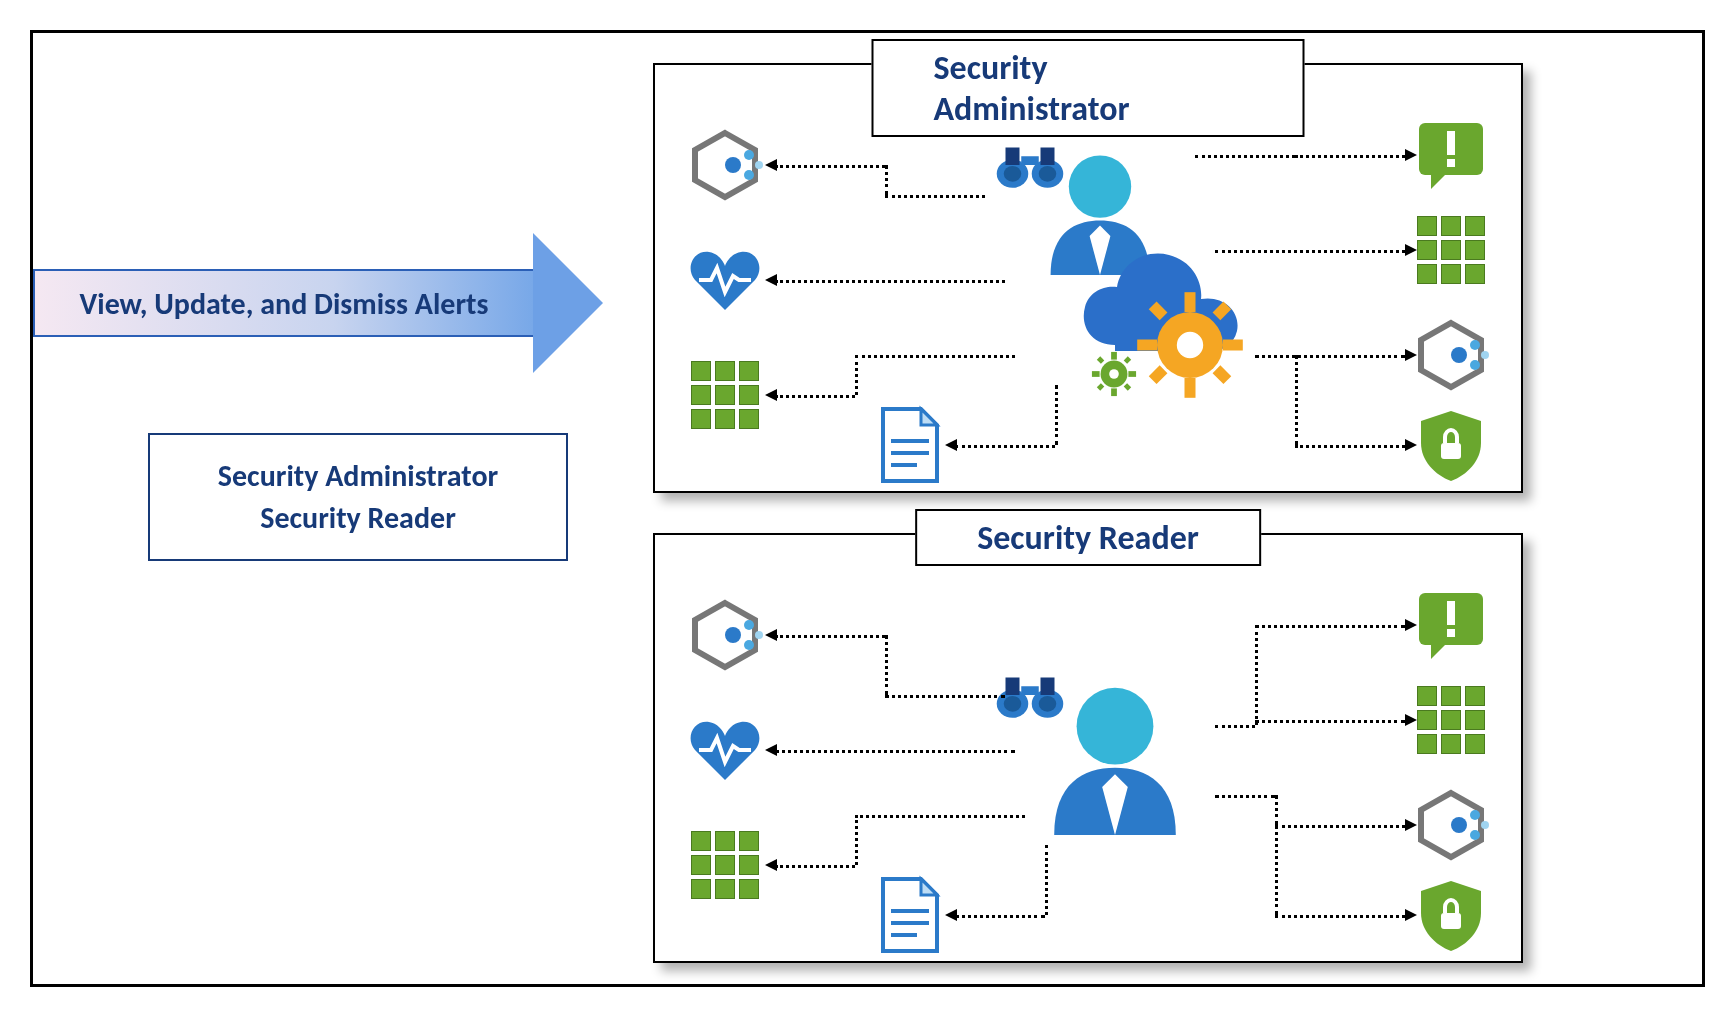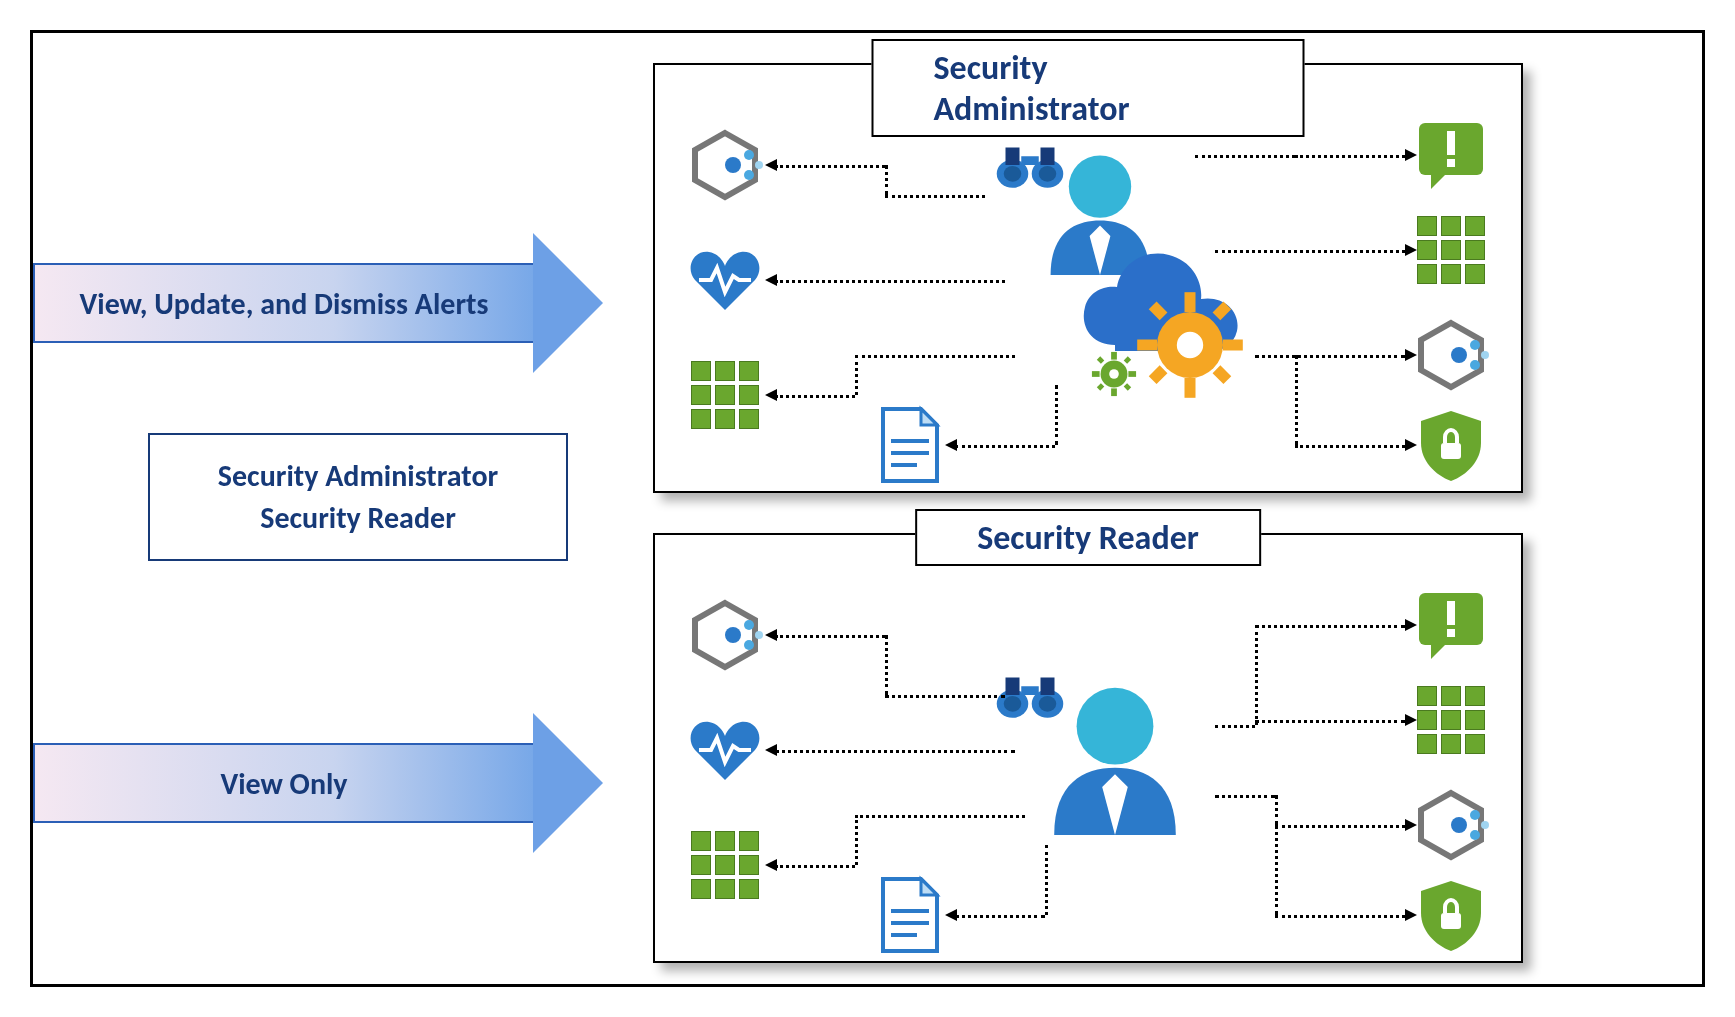--- a/index.html
+++ b/index.html
@@ -17,21 +17,21 @@
     position: relative;
     background: #fff;
   }
   
   .arrow {
     position: absolute;
     display: flex;
     align-items: center;
   }
   .arrow-body {
-    height: 80px;
+    height: 68px;
     background: linear-gradient(90deg, #f5e8f2 0%, #c8d4ef 60%, #78a8e8 100%);
     border: 2px solid #2b5fb6;
     border-right: none;
     display: flex;
     align-items: center;
     justify-content: center;
     padding: 0 20px;
   }
   .arrow-head {
     width: 0;
@@ -159,26 +159,20 @@
       <span class="arrow-label">View, Update, and Dismiss Alerts</span>
     </div>
     <div class="arrow-head"></div>
   </div>
 
   <div class="center-box">
     <div>Security Administrator</div>
     <div>Security Reader</div>
   </div>
 
-  <div class="arrow" style="left:0; top:680px;">
-    <div class="arrow-body" style="width:500px;">
-      <span class="arrow-label">View Only</span>
-    </div>
-    <div class="arrow-head"></div>
-  </div>
 
   <div class="panel panel-top">
     <div class="panel-title">Security Administrator</div>
     <div class="panel-inner">
 
       <div class="icon-slot" style="left:30px; top:60px;">
         <svg class="hex-svg" viewBox="0 0 80 80">
             <polygon points="40,8 70,25 70,55 40,72 10,55 10,25" fill="none" stroke="#777" stroke-width="6"></polygon>
             <circle cx="48" cy="40" r="8" fill="#2b7ac9"></circle>
             <circle cx="64" cy="30" r="5" fill="#4aa8e0"></circle>

